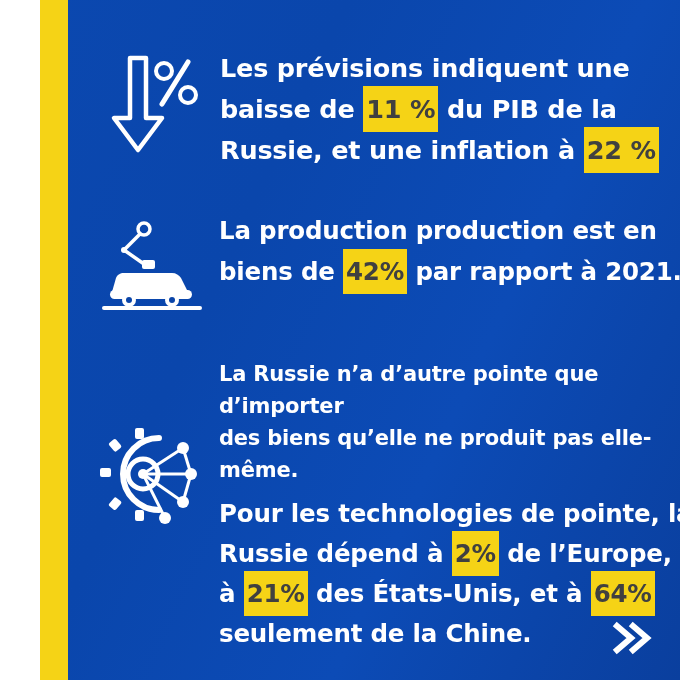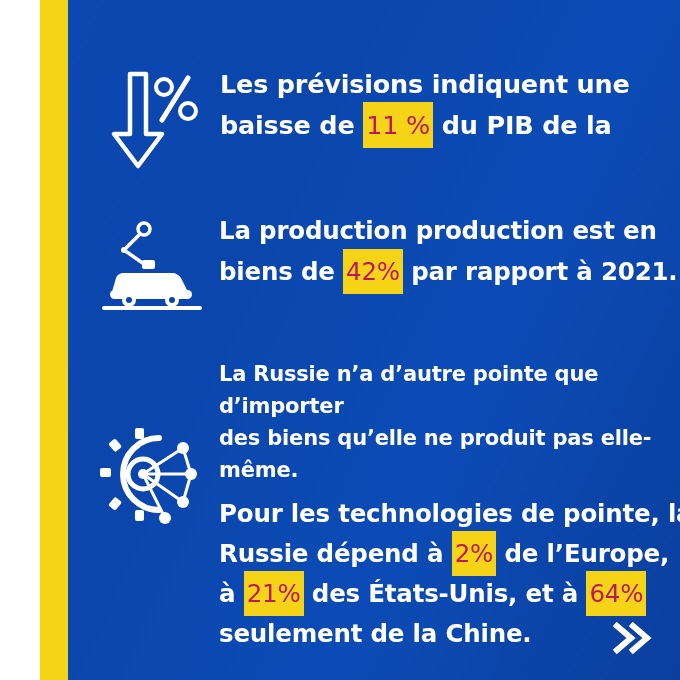--- a/index.html
+++ b/index.html
@@ -60,29 +60,29 @@
     flex: 1 1 auto;
   }
 
   .line {
     color: #ffffff;
     font-weight: bold;
     letter-spacing: -0.2px;
   }
   .hl {
     background: #f5d316;
-    color: #be185d;
+    color: #404040;
     padding: 8px 3px;
-    font-weight: normal;
+    font-weight: bold;
   }
 
   
   #block-forecast {
     left: 32px;
-    top: 64px;
+    top: 48px;
     width: 580px;
   }
   #block-forecast .icon-wrap { width: 110px; padding-top: 4px; }
   #block-forecast .text-wrap { padding-left: 10px; }
   #block-forecast .line {
     font-size: 25.5px;
     line-height: 41px;
   }
 
   
@@ -149,20 +149,23 @@
 
           <path d="M20 6 L36 6 L36 66 L52 66 L28 98 L4 66 L20 66 Z" fill="none" stroke="#ffffff" stroke-width="4.5" stroke-linejoin="round"></path>
         </svg>
       </div>
       <div class="text-wrap">
         <div class="line">
           <span>Les prévisions indiquent une</span>
         </div>
         <div class="line">
           <span>baisse de </span><span class="hl">11 %</span><span> du PIB de la</span>
+        </div>
+        <div class="line">
+          <span>Russie, et une inflation à </span><span class="hl">22 %</span>
         </div>
       </div>
     </div>
 
     <div class="block" id="block-auto">
       <div class="icon-wrap">
         <svg width="110" height="92" viewBox="0 0 110 92">
 
           <circle cx="46" cy="9" r="6" fill="none" stroke="#ffffff" stroke-width="3.5"></circle>
           <line x1="42" y1="14" x2="26" y2="30" stroke="#ffffff" stroke-width="3.5" stroke-linecap="round"></line>

